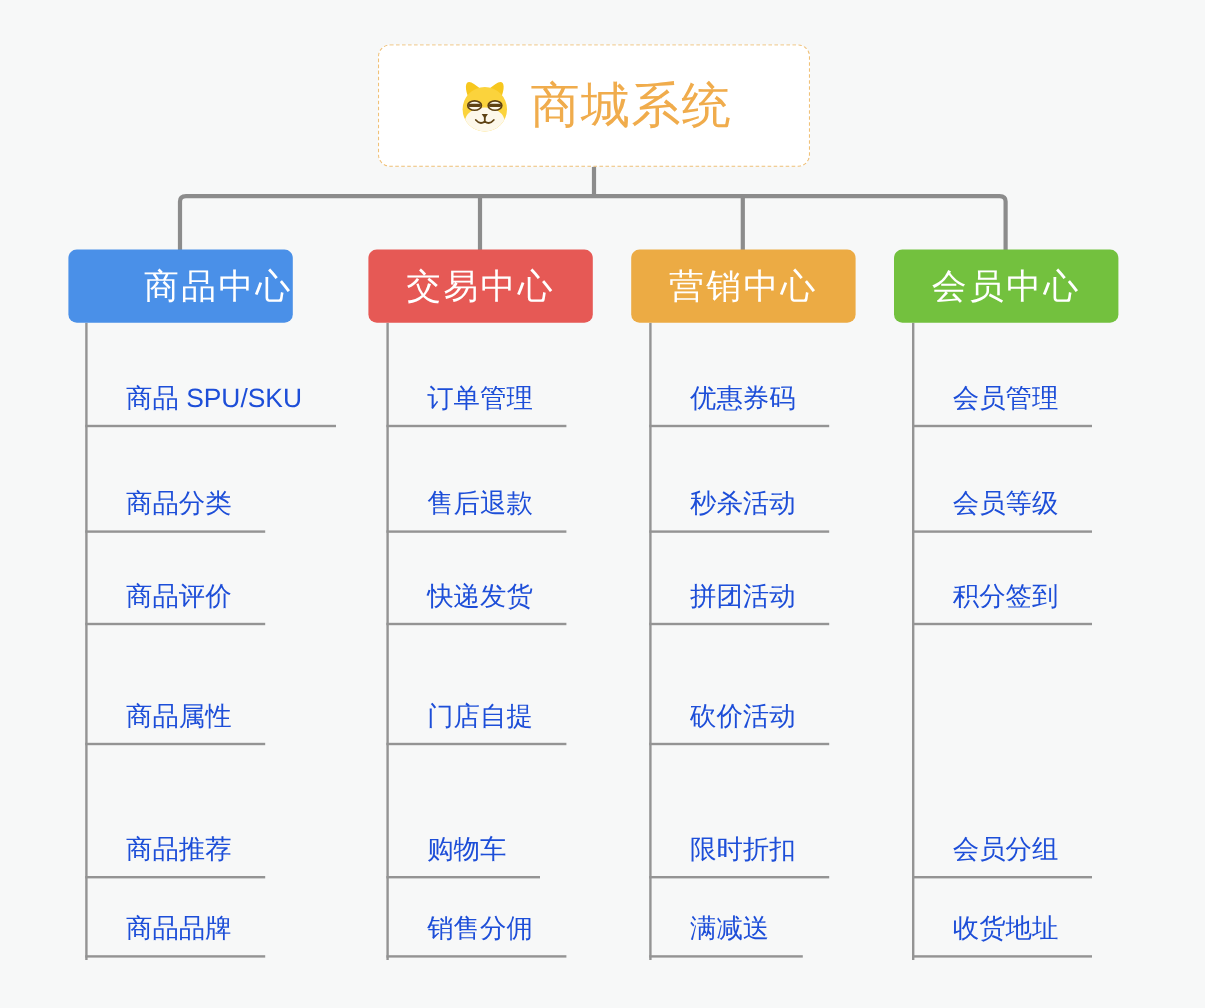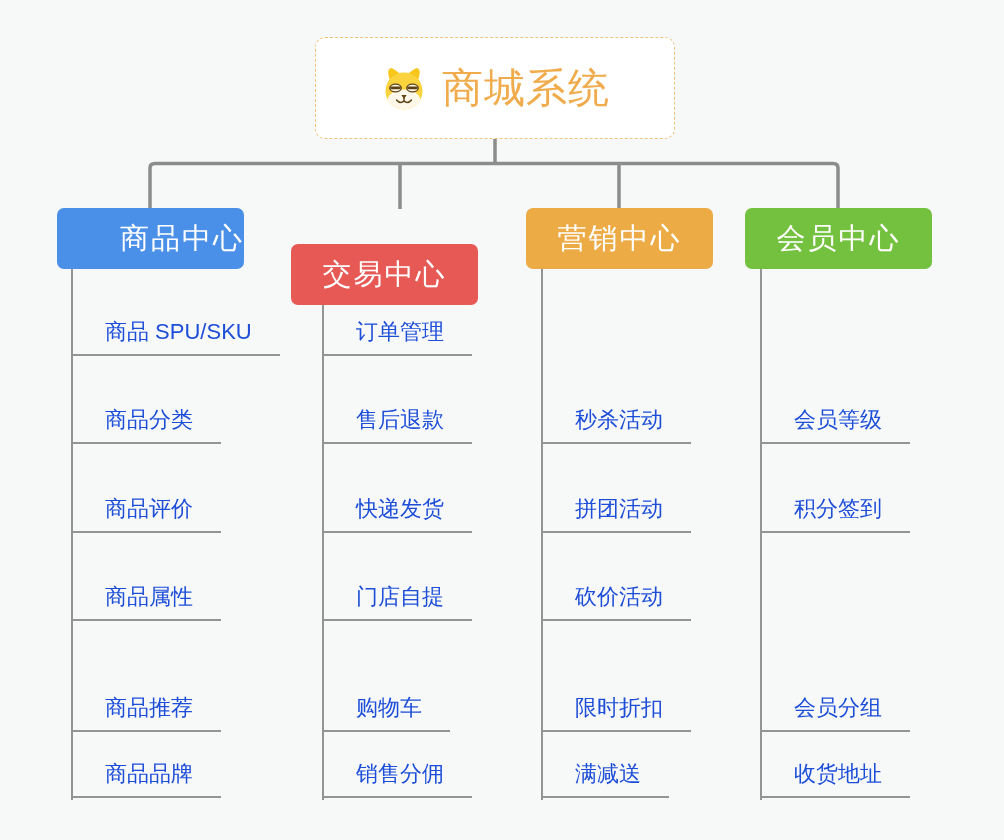--- a/index.html
+++ b/index.html
@@ -24,34 +24,34 @@
   }
   .root-title{font-size:41px;color:#f0ac4c;letter-spacing:1px;}
   .dog-icon{width:48px;height:48px;flex:0 0 auto;}
 
   
   .branch-node{
     position:absolute;top:208px;width:187px;height:61px;
     border-radius:7px;display:flex;align-items:center;justify-content:center;
     color:#ffffff;font-size:29px;letter-spacing:2px;z-index:2;
   }
-  .b1{left:57px;justify-content:flex-end;} .b2{left:291px;margin-top:36px;} .b3{left:526px;} .b4{left:745px;}
+  .b1{left:57px;justify-content:flex-end;} .b2{left:307px;} .b3{left:526px;} .b4{left:745px;}
 
   
   .leaf-col{position:absolute;top:269px;width:240px;height:531px;z-index:1;}
   .col1{left:71px;} .col2{left:322px;} .col3{left:541px;} .col4{left:760px;}
   .vline{position:absolute;left:0;top:0;width:2px;height:531px;background:#949494;}
   .leaf{
     position:absolute;left:0;
     padding:0 28px 6px 34px;
     font-size:22px;line-height:32px;color:#1d4ed8;
     border-bottom:2px solid #949494;
     white-space:nowrap;
   }
-  .r1{top:47px;} .r2{top:135px;} .r3{top:224px;} .r4{top:312px;} .r5{top:401px;margin-top:22px;} .r6{top:489px;}
+  .r1{top:47px;} .r2{top:135px;} .r3{top:212px;} .r4{top:312px;} .r5{top:401px;margin-top:22px;} .r6{top:489px;}
 </style>
 </head>
 <body>
 
 <div class="stage">
 
   <svg class="connectors" width="1004" height="840">
     <path d="M495 139 V163.5"></path>
     <path d="M150 209 V168 Q150 163.5 155 163.5 H833 Q838 163.5 838 168 V209"></path>
     <path d="M400 163.5 V209"></path>
@@ -105,28 +105,30 @@
     <div class="leaf r1">订单管理</div>
     <div class="leaf r2">售后退款</div>
     <div class="leaf r3">快递发货</div>
     <div class="leaf r4">门店自提</div>
     <div class="leaf r5">购物车</div>
     <div class="leaf r6">销售分佣</div>
   </div>
 
   <div class="leaf-col col3">
     <div class="vline"></div>
+    <div class="leaf r1">优惠券码</div>
     <div class="leaf r2">秒杀活动</div>
     <div class="leaf r3">拼团活动</div>
     <div class="leaf r4">砍价活动</div>
     <div class="leaf r5">限时折扣</div>
     <div class="leaf r6">满减送</div>
   </div>
 
   <div class="leaf-col col4">
     <div class="vline"></div>
+    <div class="leaf r1">会员管理</div>
     <div class="leaf r2">会员等级</div>
     <div class="leaf r3">积分签到</div>
     <div class="leaf r5">会员分组</div>
     <div class="leaf r6">收货地址</div>
   </div>
 
 </div>
 
 </body></html>

